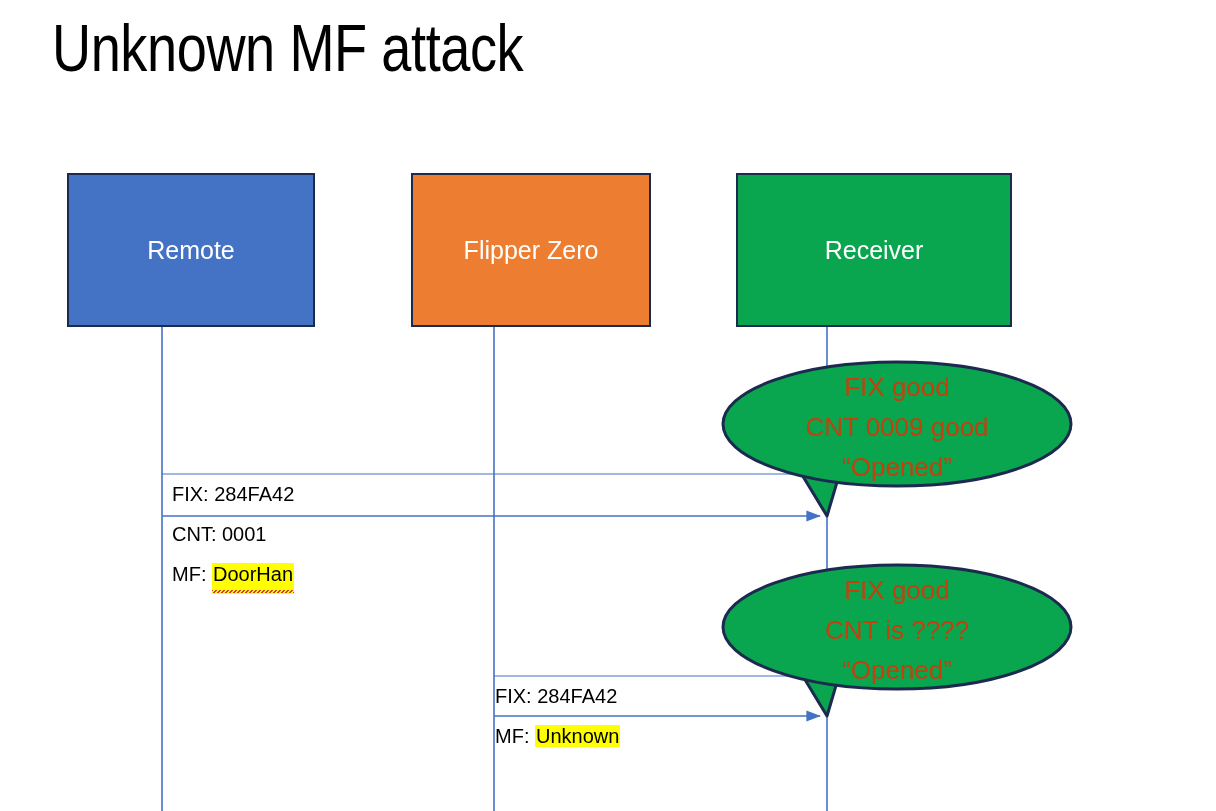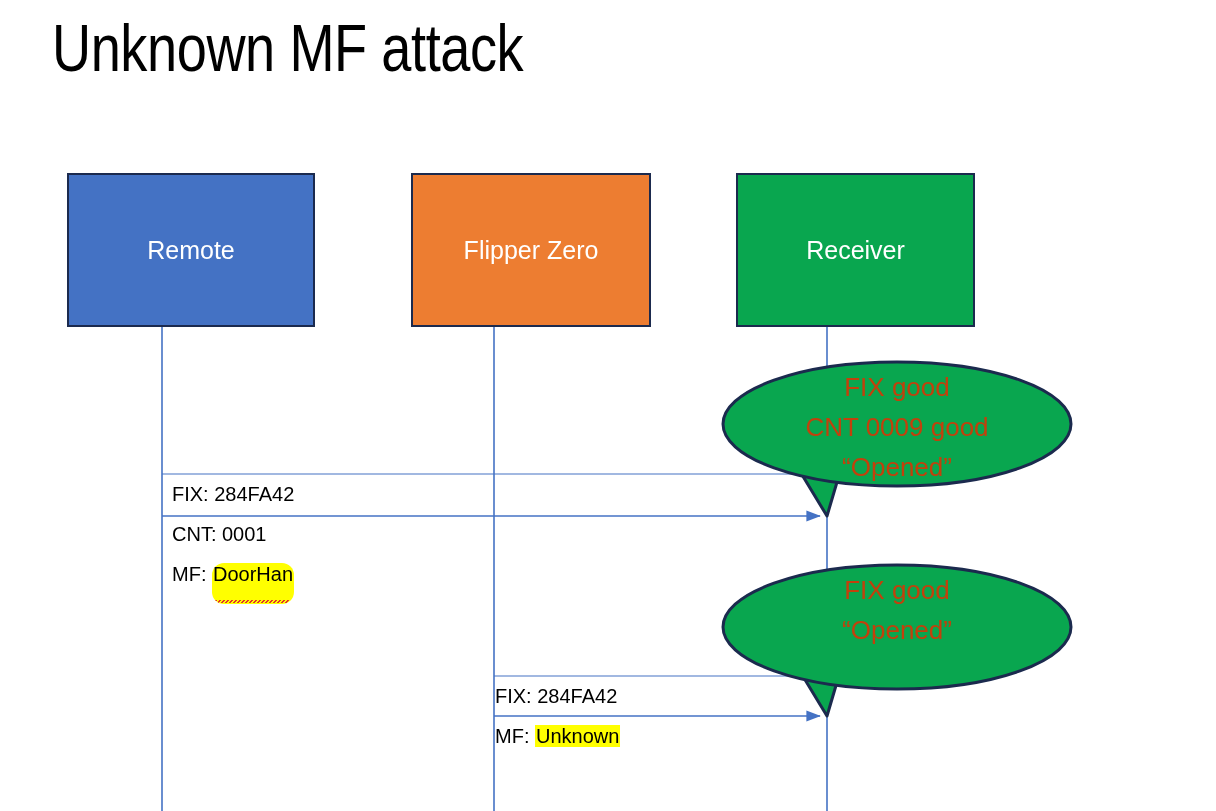--- a/index.html
+++ b/index.html
@@ -63,21 +63,21 @@
   .actor-label {
     color: #ffffff;
     font-size: 25px;
     font-weight: 400;
     line-height: 30px;
     text-align: center;
     white-space: nowrap;
   }
   #actor-remote  { left: 39px;  top: 173px; width: 248px; height: 154px; background: #4472C4; }
   #actor-flipper { left: 383px; top: 173px; width: 240px; height: 154px; background: #ED7D31; }
-  #actor-receiver{ left: 708px; top: 173px; width: 239px; height: 154px; background: #09A64F; align-items: center; }
+  #actor-receiver{ left: 708px; top: 173px; width: 276px; height: 154px; background: #09A64F; align-items: center; }
 
   
   .msg-block {
     position: absolute;
     font-size: 20px;
     line-height: 40px;
     color: #000000;
     white-space: nowrap;
   }
   .msg-line { display: block; height: 40px; }
@@ -92,22 +92,21 @@
     position: relative;
     background-image:
       repeating-linear-gradient(
         135deg,
         #E03030 0px, #E03030 1.2px,
         rgba(255,255,255,0) 1.2px, rgba(255,255,255,0) 2.4px
       );
     background-repeat: repeat-x;
     background-size: 4px 3px;
     background-position: left bottom 1px;
-    padding-bottom: 19px;
-    border-radius: 12px;
+    padding-bottom: 9px;
   }
 
   
   .bubble-text {
     position: absolute;
     text-align: center;
     color: #c2410c;
     font-size: 26px;
     line-height: 40px;
     white-space: nowrap;
@@ -186,16 +185,17 @@
   </div>
 
   <div class="bubble-text" id="bubble-text-1">
     <span>FIX good</span>
     <span>CNT 0009 good</span>
     <span>“Opened”</span>
   </div>
 
   <div class="bubble-text" id="bubble-text-2">
     <span>FIX good</span>
+    <span>CNT is ????</span>
     <span>“Opened”</span>
   </div>
 
 </div>
 
 </body></html>

